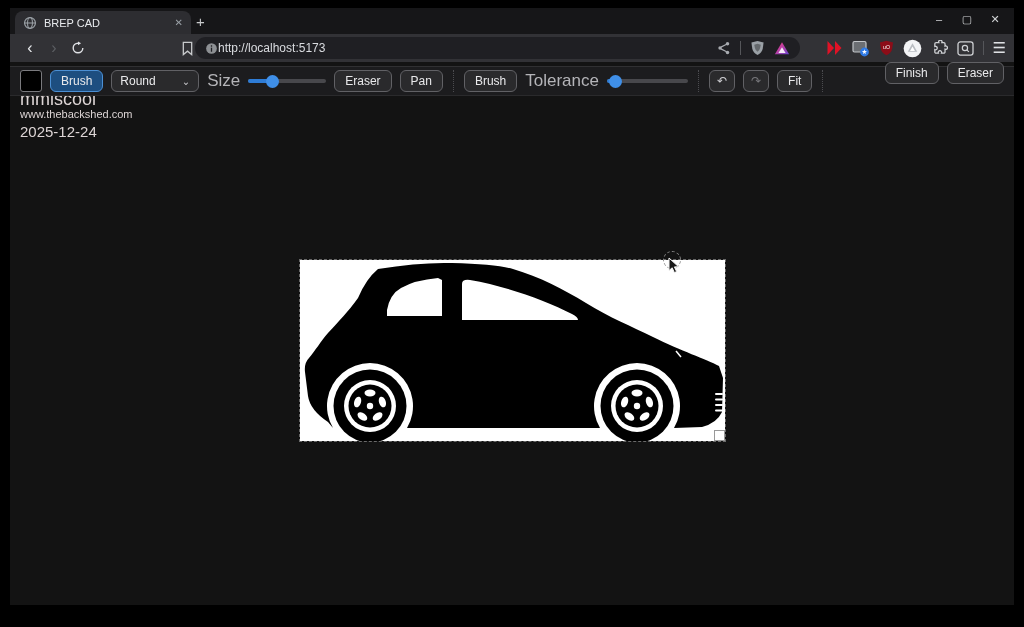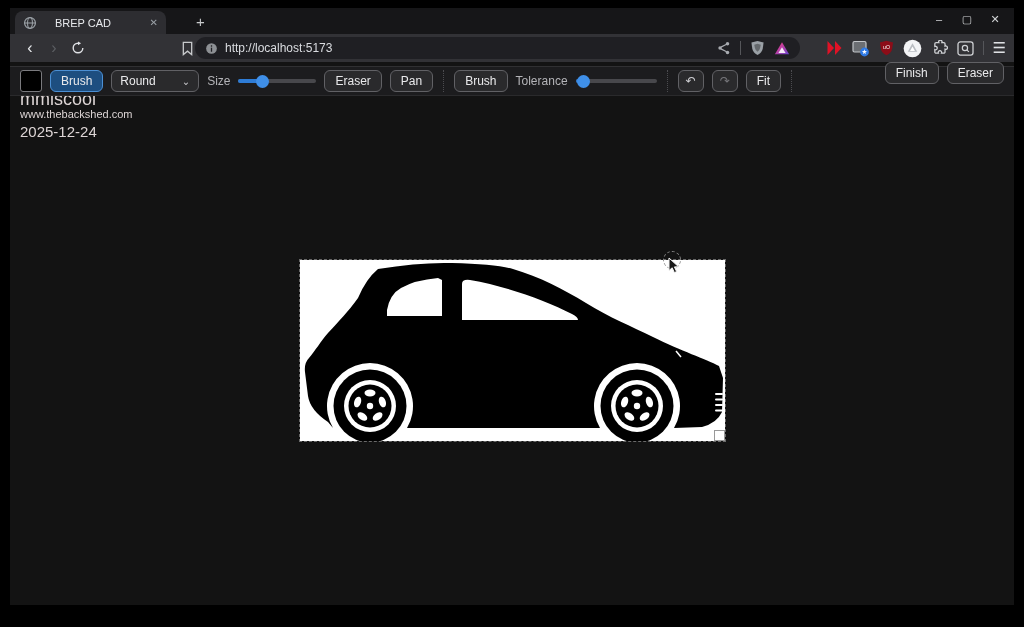--- a/index.html
+++ b/index.html
@@ -6,59 +6,59 @@
   html,body { width:1024px; height:627px; background:#000; overflow:hidden;
               font-family:"Liberation Sans", sans-serif; }
   .screen { position:absolute; inset:0; width:1024px; height:627px; background:#000; }
 
   
   .bwindow { position:absolute; left:10px; top:8px; width:1004px; height:597px;
              background:#131313; }
 
   
   .tabstrip { position:absolute; left:0; top:0; width:100%; height:26px; background:#161618; }
-  .tab { position:absolute; left:5px; top:3px; width:151px; height:23px; background:#2d2d31;
-         border-radius:8px 8px 0 0; display:flex; align-items:center; padding:0 8px; gap:18px; }
+  .tab { position:absolute; left:5px; top:3px; width:176px; height:23px; background:#2d2d31;
+         border-radius:8px 8px 0 0; display:flex; align-items:center; padding:0 8px; gap:7px; }
   .tab-title { color:#e8eaed; font-size:11px; flex:1; white-space:nowrap; overflow:hidden; }
   .tab-close { color:#9aa0a6; font-size:10px; cursor:default; }
   .newtab { position:absolute; left:186px; top:5px; color:#c8cacc; font-size:15px; line-height:18px; }
   .wincontrols { position:absolute; right:10px; top:2px; display:flex; gap:10px; }
   .winbtn { color:#d2d4d6; font-size:11px; width:18px; height:18px; display:flex;
             align-items:center; justify-content:center; }
 
   
   .navbar { position:absolute; left:0; top:26px; width:100%; height:28px; background:#323236;
             display:flex; align-items:center; }
   .navicon { width:24px; height:24px; display:flex; align-items:center; justify-content:center; }
   .back { margin-left:8px; color:#e8eaed; font-size:16px; }
   .fwd  { color:#5c5f63; font-size:16px; }
   .bookmark { position:absolute; left:165px; }
   .urlbar { position:absolute; left:185px; top:3px; width:605px; height:22px; background:#1f1f23;
             border-radius:11px; display:flex; align-items:center; padding:0 10px; }
-  .urltext { color:#dadce0; font-size:12px; margin-left:7px; flex:1; }
+  .urltext { color:#dadce0; font-size:12px; flex:1; }
   .urlbar-right { display:flex; align-items:center; gap:9px; }
   .vdiv { width:1px; height:14px; background:#55565a; }
   .extcluster { position:absolute; right:8px; top:0; height:28px; display:flex;
                 align-items:center; gap:9px; }
 
   
   .page { position:absolute; left:0; top:54px; width:100%; height:543px; background:#131313;padding-left:10px; }
 
   .apptoolbar { position:absolute; left:0; top:4px; width:100%; height:30px; background:#1c1c1e;
                 border-top:1px solid #303032; border-bottom:1px solid #2a2a2c;
                 display:flex; align-items:center; gap:8px; padding:0 10px; z-index:2; }
   .swatch { width:22px; height:22px; background:#000; border:1px solid #7a7a7e; border-radius:3px; }
   .tbtn { background:#2a2a2c; border:1px solid #616165; border-radius:6px; color:#e9e9eb;
           font-size:12px; padding:3px 10px; font-family:"Liberation Sans",sans-serif; }
   .tbtn.active { background:#1d4e80; border-color:#4b8fd4; }
   .tbtn.dim { color:#77777b; }
   .tselect { background:#2a2a2c; border:1px solid #616165; border-radius:6px; color:#e9e9eb;
              font-size:12px; padding:3px 8px; display:flex; align-items:center; gap:26px; }
   .tselect .chev { color:#c9c9cd; font-size:10px; }
-  .tlabel { color:#b4b4b8; font-size:12px; }
+  .tlabel { color:#b4b4b8; font-size:17px; }
   .slider { position:relative; height:13px; display:flex; align-items:center; }
   .slider .track { width:100%; height:4px; border-radius:2px; background:#48484c; }
   .slider .fill { position:absolute; left:0; height:4px; border-radius:2px; background:#2e7cd6; }
   .slider .thumb { position:absolute; top:0; width:13px; height:13px; border-radius:50%;
                    background:#3f8fe8; }
   .slider.size { width:78px; }
   .slider.size .fill { width:30%; }
   .slider.size .thumb { left:calc(30% - 6px); }
   .slider.tol { width:81px; }
   .slider.tol .fill { width:7%; }

